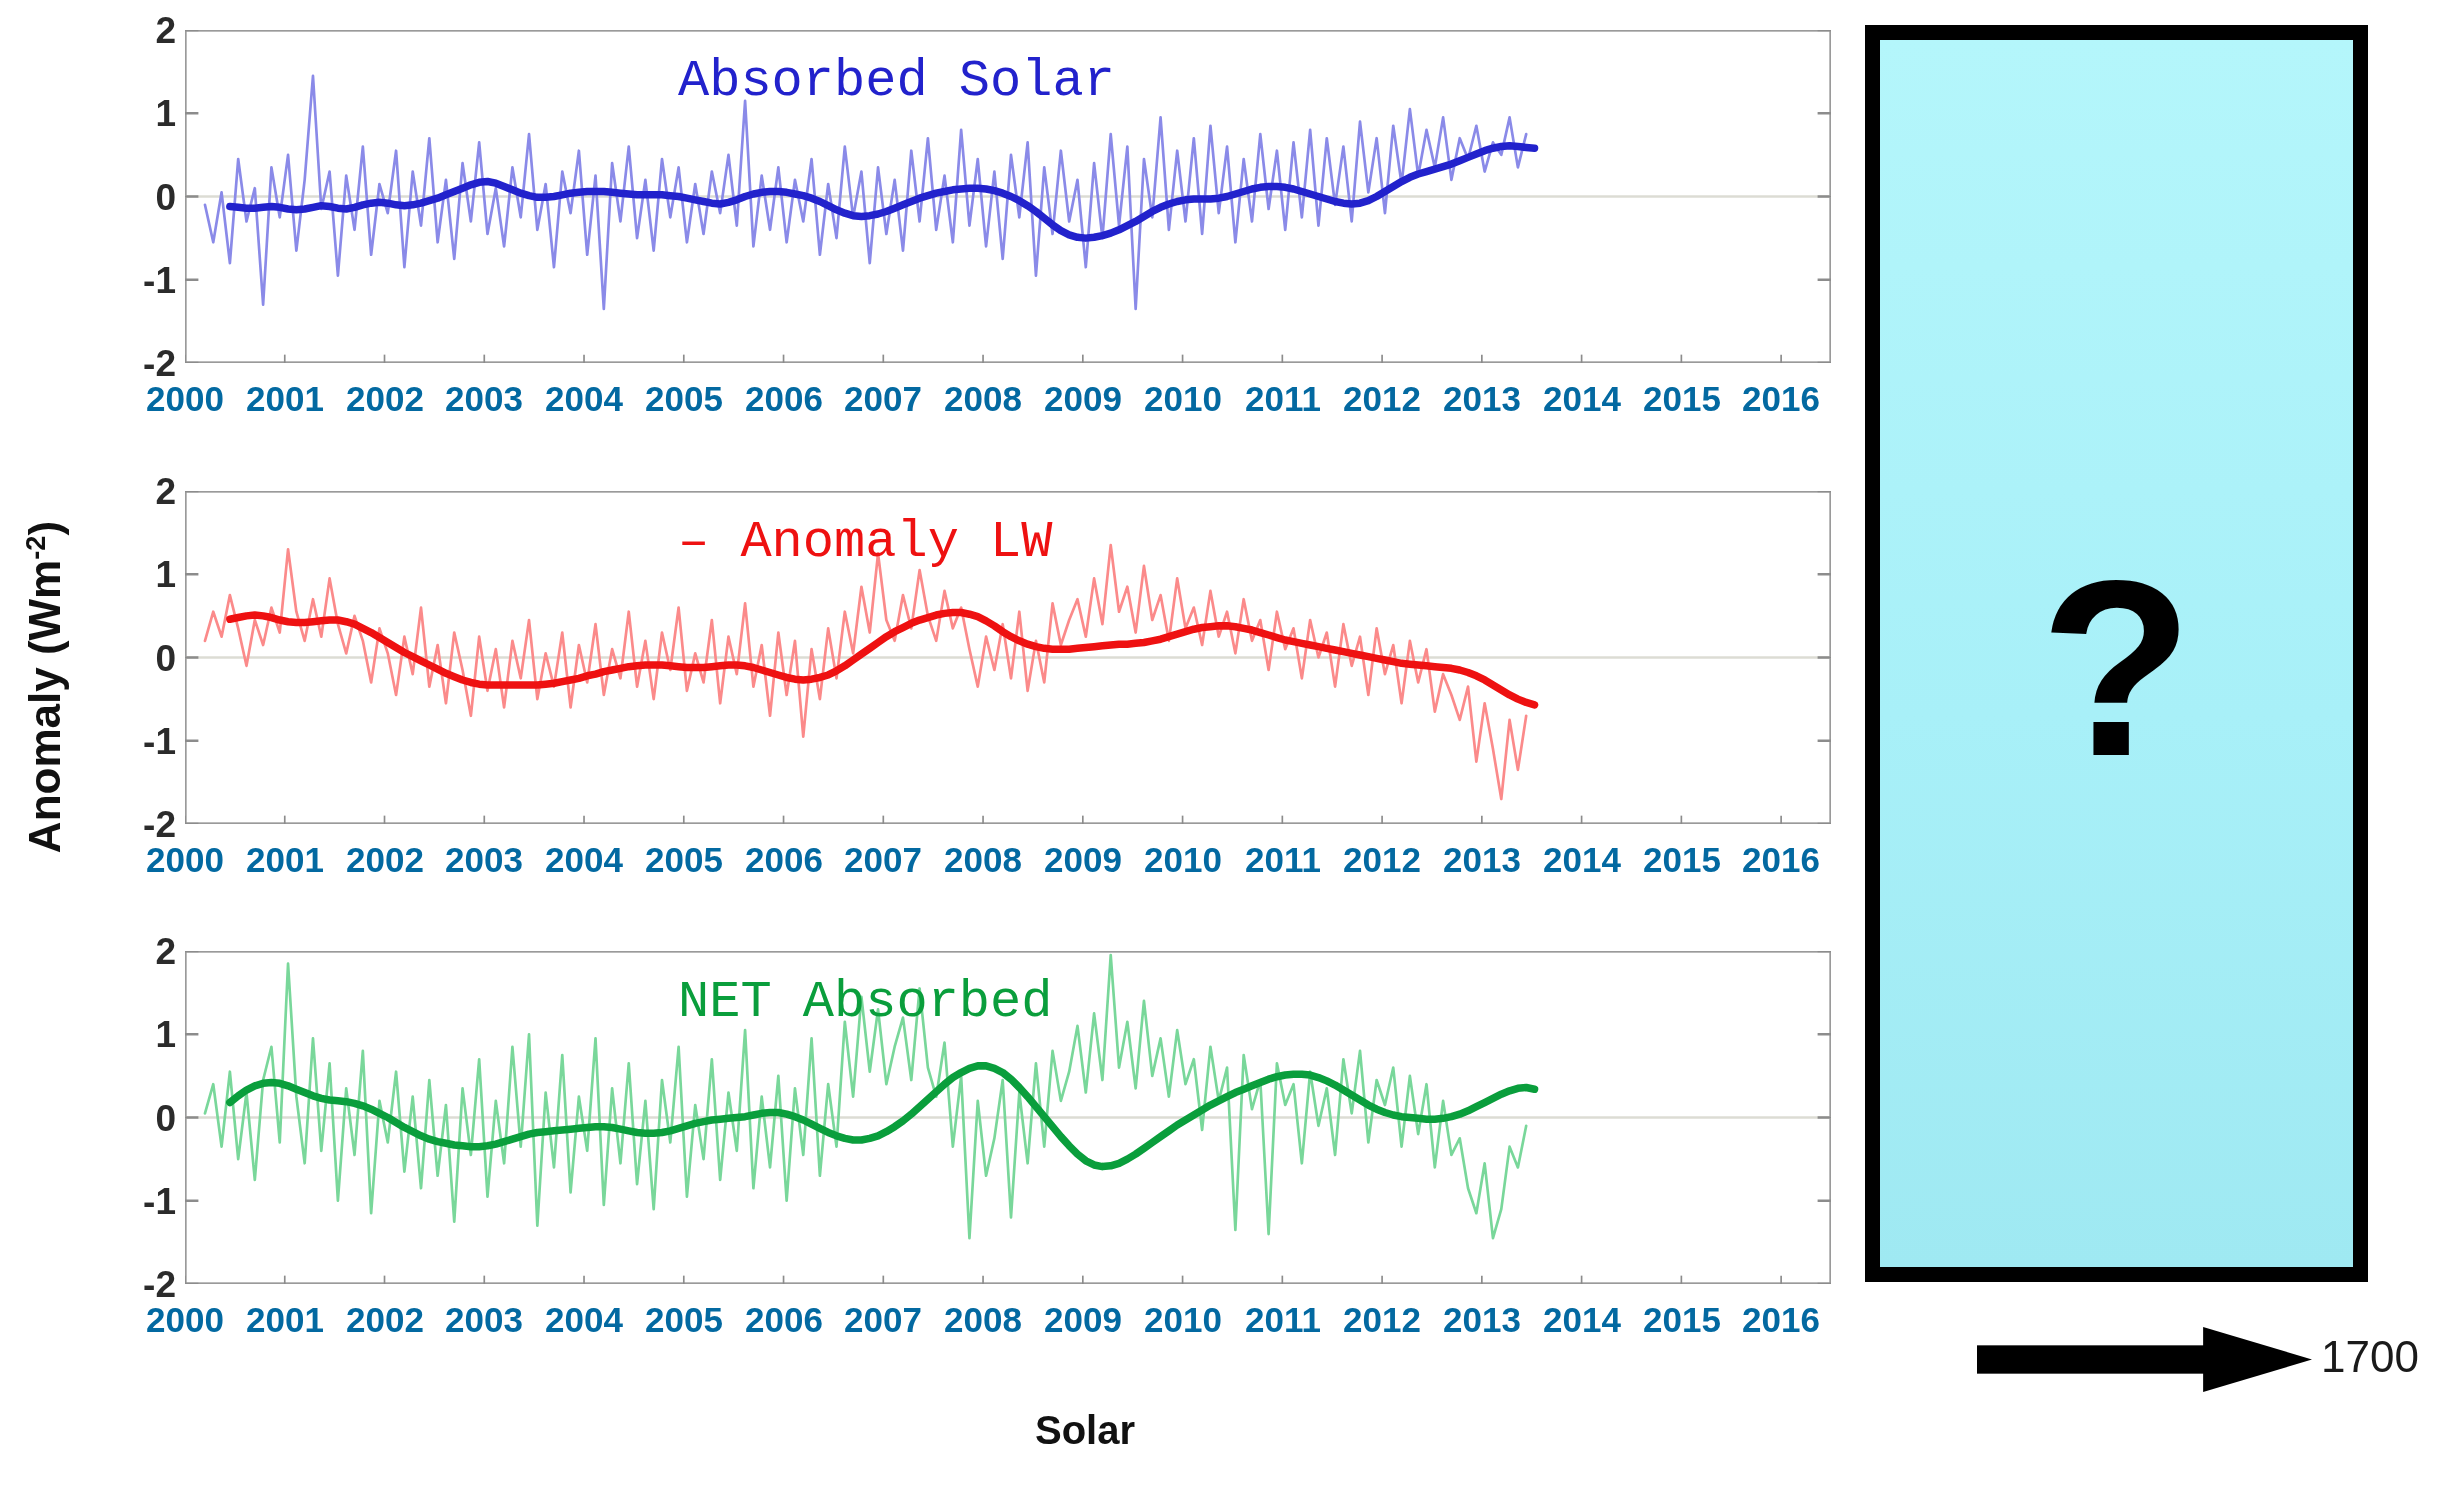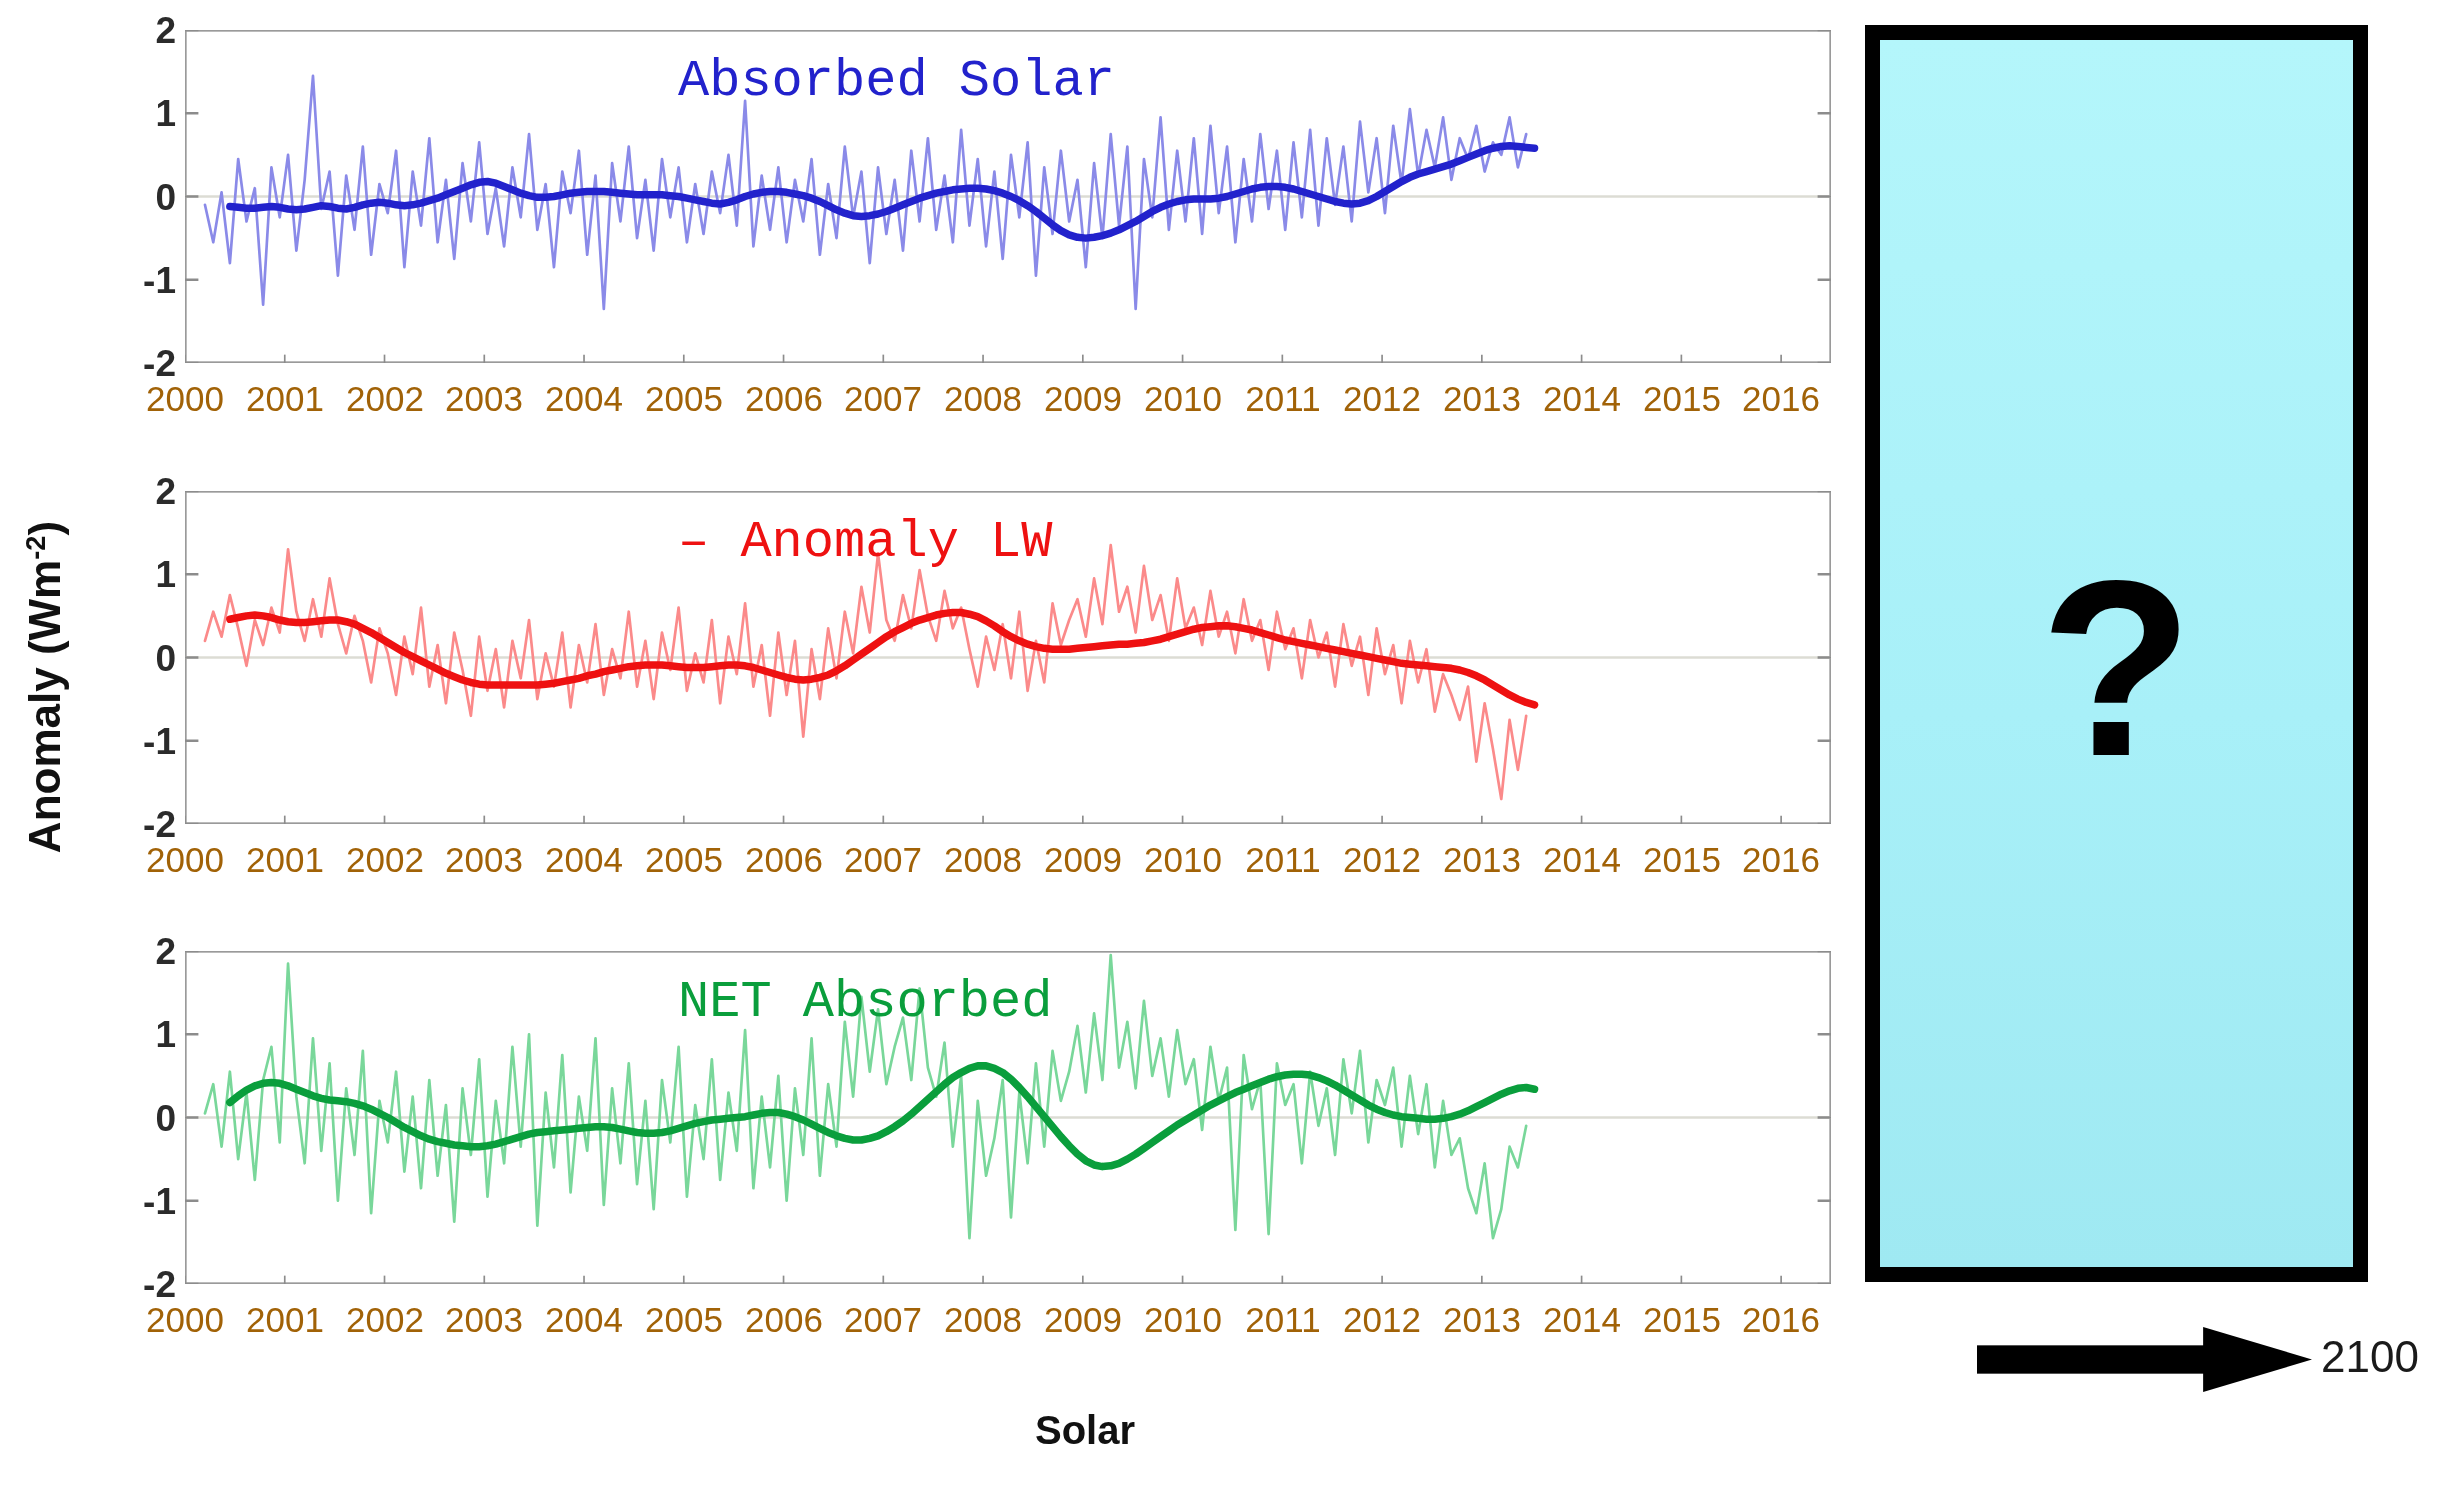--- a/index.html
+++ b/index.html
@@ -89,22 +89,22 @@
   .xtick-row {
     position: absolute;
     left: 101px;
     top: 359px;
     width: 1646px;
     height: 50px;
   }
   .xtick-label {
     position: absolute;
     font-size: 35px;
-    font-weight: normal;
-    color: #a16207;
+    font-weight: bold;
+    color: #0369a1;
     font-family: "Liberation Sans", sans-serif;
     transform: translateX(-50%);
     white-space: nowrap;
   }
 
   .series-title {
     position: absolute;
     top: 35px;
     font-size: 52px;
     font-family: Liberation Mono, monospace;
@@ -382,15 +382,15 @@
     <div id="question-mark">?</div>
   </div>
 
   <div id="arrow-wrap">
     <svg viewBox="0 0 400 90" preserveAspectRatio="none" aria-hidden="true">
       <rect x="0" y="28" width="290" height="34" fill="#000000"></rect>
       <polygon points="270,6 400,45 270,84" fill="#000000"></polygon>
     </svg>
   </div>
 
-  <div id="future-year">2100</div>
+  <div id="future-year">1700</div>
 </div>
 
 
 </body></html>

